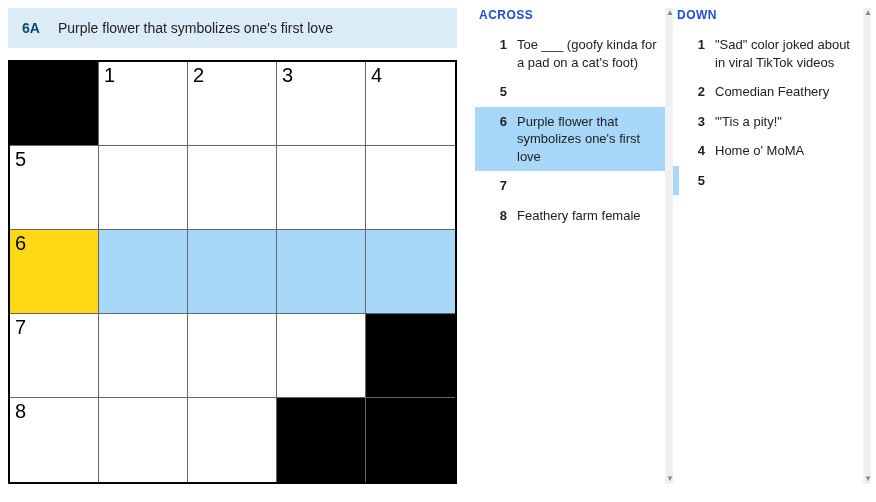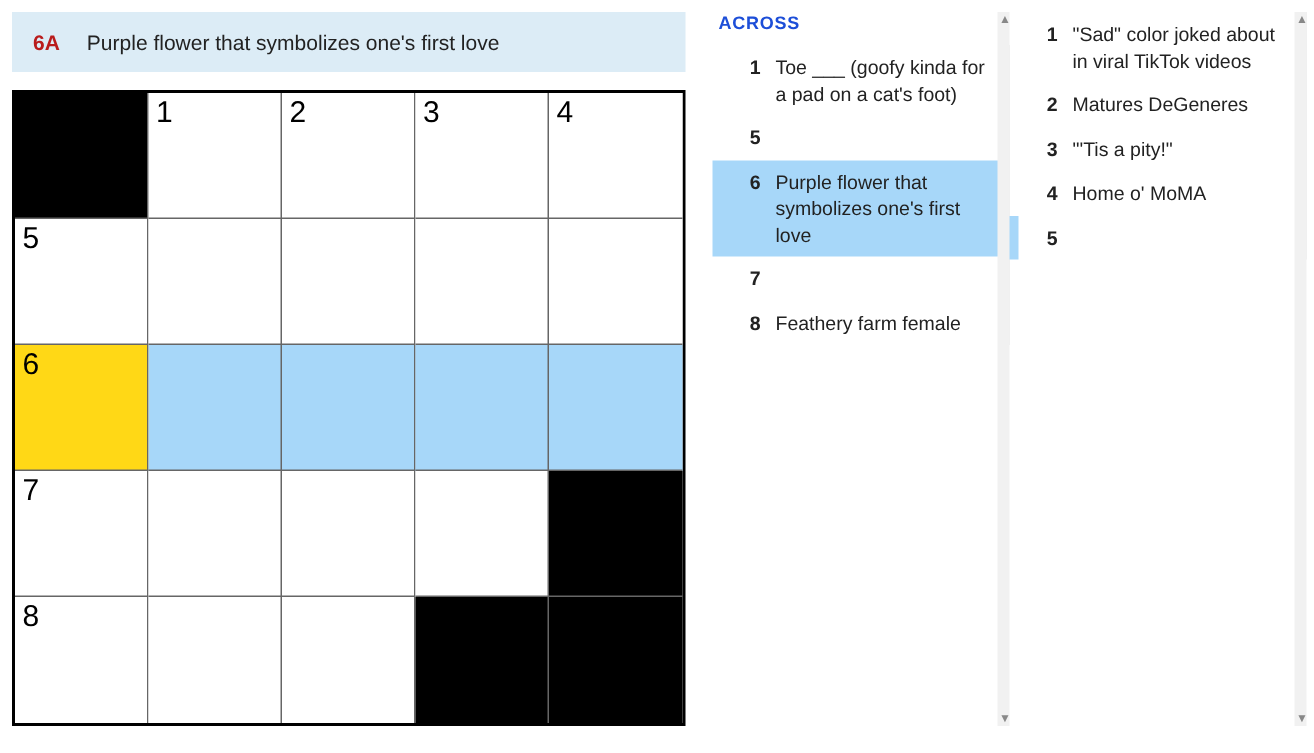--- a/index.html
+++ b/index.html
@@ -20,21 +20,21 @@
     background: #dcecf6;
     padding: 12px 14px;
     margin-bottom: 12px;
     display: flex;
     align-items: center;
     gap: 18px;
   }
   .clue-bar .num {
     font-weight: 700;
     font-size: 14px;
-    color: #b91c1c;
+    color: #0c4a6e;
   }
   .clue-bar .txt {
     font-size: 14px;
     color: #222;
   }
   .grid {
     border: 2px solid #000;
     width: 449px;
   }
   .grow {
@@ -207,28 +207,29 @@
             <span class="cn">8</span>
             <span class="ct">Feathery farm female</span>
           </div>
         </div>
       <div class="scrollhint">
         <span class="tri up">▲</span>
         <span class="tri dn">▼</span>
       </div>
     </div>
     <div class="listcol">
+      <h3>DOWN</h3>
       <div class="clues" id="down">
           <div class="clue">
             <span class="cn">1</span>
             <span class="ct">"Sad" color joked about in viral TikTok videos</span>
           </div>
           <div class="clue">
             <span class="cn">2</span>
-            <span class="ct">Matures DeGeneres</span>
+            <span class="ct">Comedian Feathery</span>
           </div>
           <div class="clue">
             <span class="cn">3</span>
             <span class="ct">"'Tis a pity!"</span>
           </div>
           <div class="clue">
             <span class="cn">4</span>
             <span class="ct">Home o' MoMA</span>
           </div>
           <div class="clue related">

